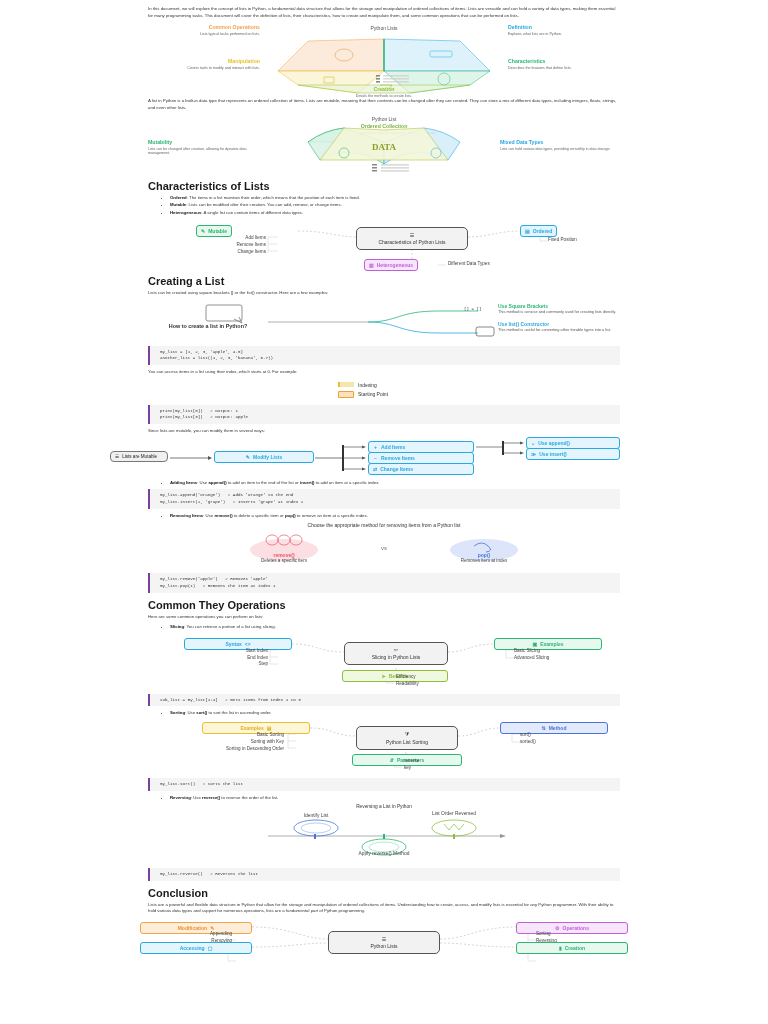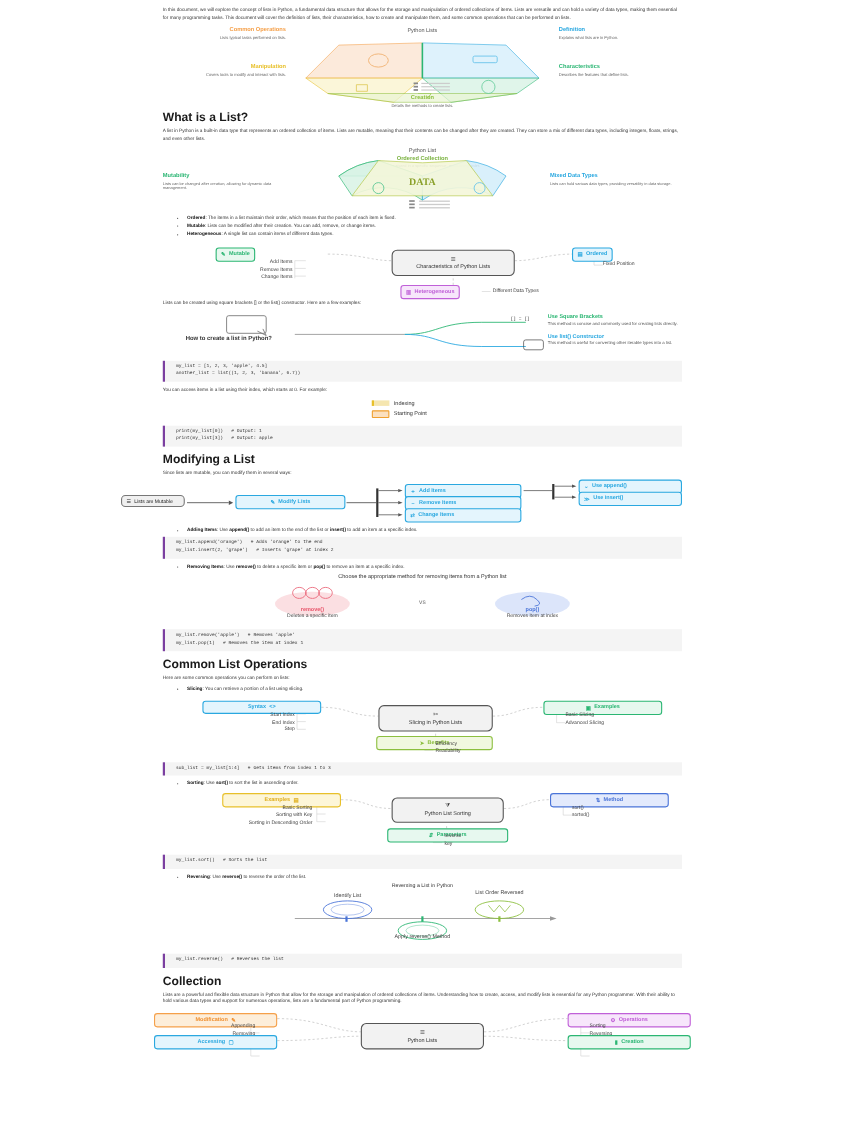--- a/index.html
+++ b/index.html
@@ -115,21 +115,20 @@
     <div class="corner" style="left:0px;top:36px;text-align:right;">
       <div class="ct" style="color:#e8c02a">Manipulation</div>
       <div class="cd">Covers tools to modify and interact with lists.</div>
     </div>
     <div class="corner" style="left:180px;top:64px;width:112px;text-align:center;">
       <div class="ct" style="color:#8cbf3f">Creation</div>
       <div class="cd">Details the methods to create lists.</div>
     </div>
   </div>
 
-  <h2 class="sec-title">What is a List?</h2>
   <p class="body-text">A list in Python is a built-in data type that represents an ordered collection of items. Lists are mutable, meaning that their contents can be changed after they are created. They can store a mix of different data types, including integers, floats, strings, and even other lists.</p>
 
   <div class="fig fanfig">
     <div style="position:absolute;left:0;right:0;top:0;text-align:center;font-size:5px;color:#555;">Python List</div>
     <div style="position:absolute;left:136px;width:200px;top:8px;text-align:center;">
       <div style="font-size:5.2px;font-weight:bold;color:#7cb342;line-height:1.15;">Ordered Collection</div>
       <div style="font-size:3.6px;color:#666;line-height:1.3;margin-top:1px;">Items in a list are stored in a specific sequence, maintaining order.</div>
     </div>
     <svg width="472" height="58" viewBox="0 0 472 58">
       <path d="M236 26 L160 26 A76 76 0 0 1 196 12 Z" fill="#d6f2e3" stroke="#2bb673" stroke-width="0.7" opacity="0.8"></path>
@@ -149,20 +148,21 @@
     <div class="fan-lbl" style="left:0px;top:24px;text-align:left;">
       <div class="ft" style="color:#2bb673">Mutability</div>
       <div class="fd">Lists can be changed after creation, allowing for dynamic data management.</div>
     </div>
     <div class="fan-lbl" style="right:0px;top:24px;text-align:left;">
       <div class="ft" style="color:#2aa8e0">Mixed Data Types</div>
       <div class="fd">Lists can hold various data types, providing versatility in data storage.</div>
     </div>
   </div>
 
+  <h2 class="sec-title">Characteristics of Lists</h2>
   <ul class="bullets">
     <li><b>Ordered</b><span>: The items in a list maintain their order, which means that the position of each item is fixed.</span></li>
     <li><b>Mutable</b><span>: Lists can be modified after their creation. You can add, remove, or change items.</span></li>
     <li><b>Heterogeneous</b><span>: A single list can contain items of different data types.</span></li>
   </ul>
 
   <div class="fig mm" style="height:50px;">
     <svg width="472" height="50" viewBox="0 0 472 50">
       <path d="M150 12 C 180 12, 190 18, 208 18" stroke="#bbb" stroke-width="0.6" fill="none" stroke-dasharray="2 2"></path>
       <path d="M320 18 C 340 18, 350 12, 372 12" stroke="#bbb" stroke-width="0.6" fill="none" stroke-dasharray="2 2"></path>
@@ -193,20 +193,21 @@
     </div>
     <div class="abs node" style="left:216px;top:40px;border-color:#c060d8;background:#f7e6fb;color:#c060d8;font-weight:bold;">
       <span>▥</span>
       <span>Heterogeneous</span>
     </div>
     <div class="abs sub" style="left:300px;top:42px;">
       <div>Different Data Types</div>
     </div>
   </div>
 
+  <h2 class="sec-title">Creating a List</h2>
   <p class="body-text">Lists can be created using square brackets [] or the list() constructor. Here are a few examples:</p>
 
   <div class="fig mm" style="height:42px;">
     <svg width="472" height="42" viewBox="0 0 472 42">
       <rect x="58" y="4" width="36" height="16" rx="2" fill="none" stroke="#777" stroke-width="0.8"></rect>
       <path d="M86 18 l8 4 l-3 -6" fill="none" stroke="#777" stroke-width="0.8"></path>
       <line x1="120" y1="21" x2="220" y2="21" stroke="#999" stroke-width="0.8"></line>
       <path d="M220 21 C 250 21, 250 10, 290 10" stroke="#2bb673" stroke-width="0.8" fill="none"></path>
       <path d="M220 21 C 250 21, 250 32, 290 32" stroke="#2aa8e0" stroke-width="0.8" fill="none"></path>
       <line x1="290" y1="10" x2="330" y2="10" stroke="#2bb673" stroke-width="0.8"></line>
@@ -241,21 +242,20 @@
       <span style="display:inline-block;width:16px;height:7px;background:#fbe0c0;border:0.8px solid #f0a030;border-radius:1px;"></span>
       <span style="font-size:5px;color:#333;">Starting Point</span>
     </div>
   </div>
 
   <div class="code">
     <div>print(my_list[0])   # Output: 1</div>
     <div>print(my_list[3])   # Output: apple</div>
   </div>
 
-  <h2 class="sec-title">Modifying a List</h2>
   <p class="body-text">Since lists are mutable, you can modify them in several ways:</p>
 
   <div class="fig mm" style="height:38px;margin-left:-38px;width:510px;">
     <svg width="510" height="38" viewBox="0 0 510 38">
       <line x1="60" y1="19" x2="98" y2="19" stroke="#555" stroke-width="0.8" marker-end=""></line>
       <polygon points="98,17 102,19 98,21" fill="#555"></polygon>
       <line x1="205" y1="19" x2="232" y2="19" stroke="#555" stroke-width="0.8"></line>
       <rect x="232" y="6" width="2" height="26" fill="#333"></rect>
       <line x1="234" y1="8" x2="252" y2="8" stroke="#555" stroke-width="0.7"></line>
         <polygon points="252,6.5 256,8 252,9.5" fill="#555"></polygon>
@@ -329,21 +329,21 @@
       <div style="font-size:5px;font-weight:bold;color:#4a74d8;">pop()</div>
       <div style="font-size:4.6px;color:#444;">Removes item at index</div>
     </div>
   </div>
 
   <div class="code">
     <div>my_list.remove('apple')   # Removes 'apple'</div>
     <div>my_list.pop(1)   # Removes the item at index 1</div>
   </div>
 
-  <h2 class="sec-title">Common List Operations</h2>
+  <h2 class="sec-title">Common They Operations</h2>
   <p class="body-text">Here are some common operations you can perform on lists:</p>
   <ul class="bullets">
     <li><b>Slicing</b><span>: You can retrieve a portion of a list using slicing.</span></li>
   </ul>
 
   <div class="fig mm" style="height:48px;">
     <svg width="472" height="48" viewBox="0 0 472 48">
       <path d="M144 10 C 170 10, 170 18, 196 18" stroke="#bbb" stroke-width="0.6" fill="none" stroke-dasharray="2 2"></path>
       <path d="M300 18 C 320 18, 322 10, 346 10" stroke="#bbb" stroke-width="0.6" fill="none" stroke-dasharray="2 2"></path>
       <path d="M248 34 L248 40" stroke="#bbb" stroke-width="0.6" fill="none" stroke-dasharray="2 2"></path>
@@ -455,21 +455,21 @@
     </svg>
     <div style="position:absolute;left:128px;top:9px;width:80px;text-align:center;font-size:4.9px;color:#444;line-height:1.15;">Identify List</div>
     <div style="position:absolute;left:196px;top:47px;width:80px;text-align:center;font-size:4.9px;color:#444;line-height:1.15;">Apply reverse() Method</div>
     <div style="position:absolute;left:266px;top:7px;width:80px;text-align:center;font-size:4.9px;color:#444;line-height:1.15;">List Order Reversed</div>
   </div>
 
   <div class="code" style="margin-top:10px;">
     <div>my_list.reverse()   # Reverses the list</div>
   </div>
 
-  <h2 class="sec-title">Collection</h2>
+  <h2 class="sec-title">Conclusion</h2>
   <p class="body-text">Lists are a powerful and flexible data structure in Python that allow for the storage and manipulation of ordered collections of items. Understanding how to create, access, and modify lists is essential for any Python programmer. With their ability to hold various data types and support for numerous operations, lists are a fundamental part of Python programming.</p>
 
   <div class="fig mm" style="height:46px;margin-left:-16px;width:504px;">
     <svg width="504" height="46" viewBox="0 0 504 46">
       <path d="M120 8 C 160 8, 170 20, 196 20" stroke="#bbb" stroke-width="0.6" fill="none" stroke-dasharray="2 2"></path>
       <path d="M120 28 C 160 28, 170 24, 196 24" stroke="#bbb" stroke-width="0.6" fill="none" stroke-dasharray="2 2"></path>
       <path d="M308 20 C 336 20, 344 8, 384 8" stroke="#bbb" stroke-width="0.6" fill="none" stroke-dasharray="2 2"></path>
       <path d="M308 24 C 336 24, 344 28, 384 28" stroke="#bbb" stroke-width="0.6" fill="none" stroke-dasharray="2 2"></path>
       <path d="M96 14 L96 28 M96 14 L104 14 M96 21 L104 21 M96 28 L104 28" stroke="#ccc" stroke-width="0.5" fill="none"></path>
       <path d="M96 34 L96 42 M96 34 L104 34 M96 42 L104 42" stroke="#ccc" stroke-width="0.5" fill="none"></path>

